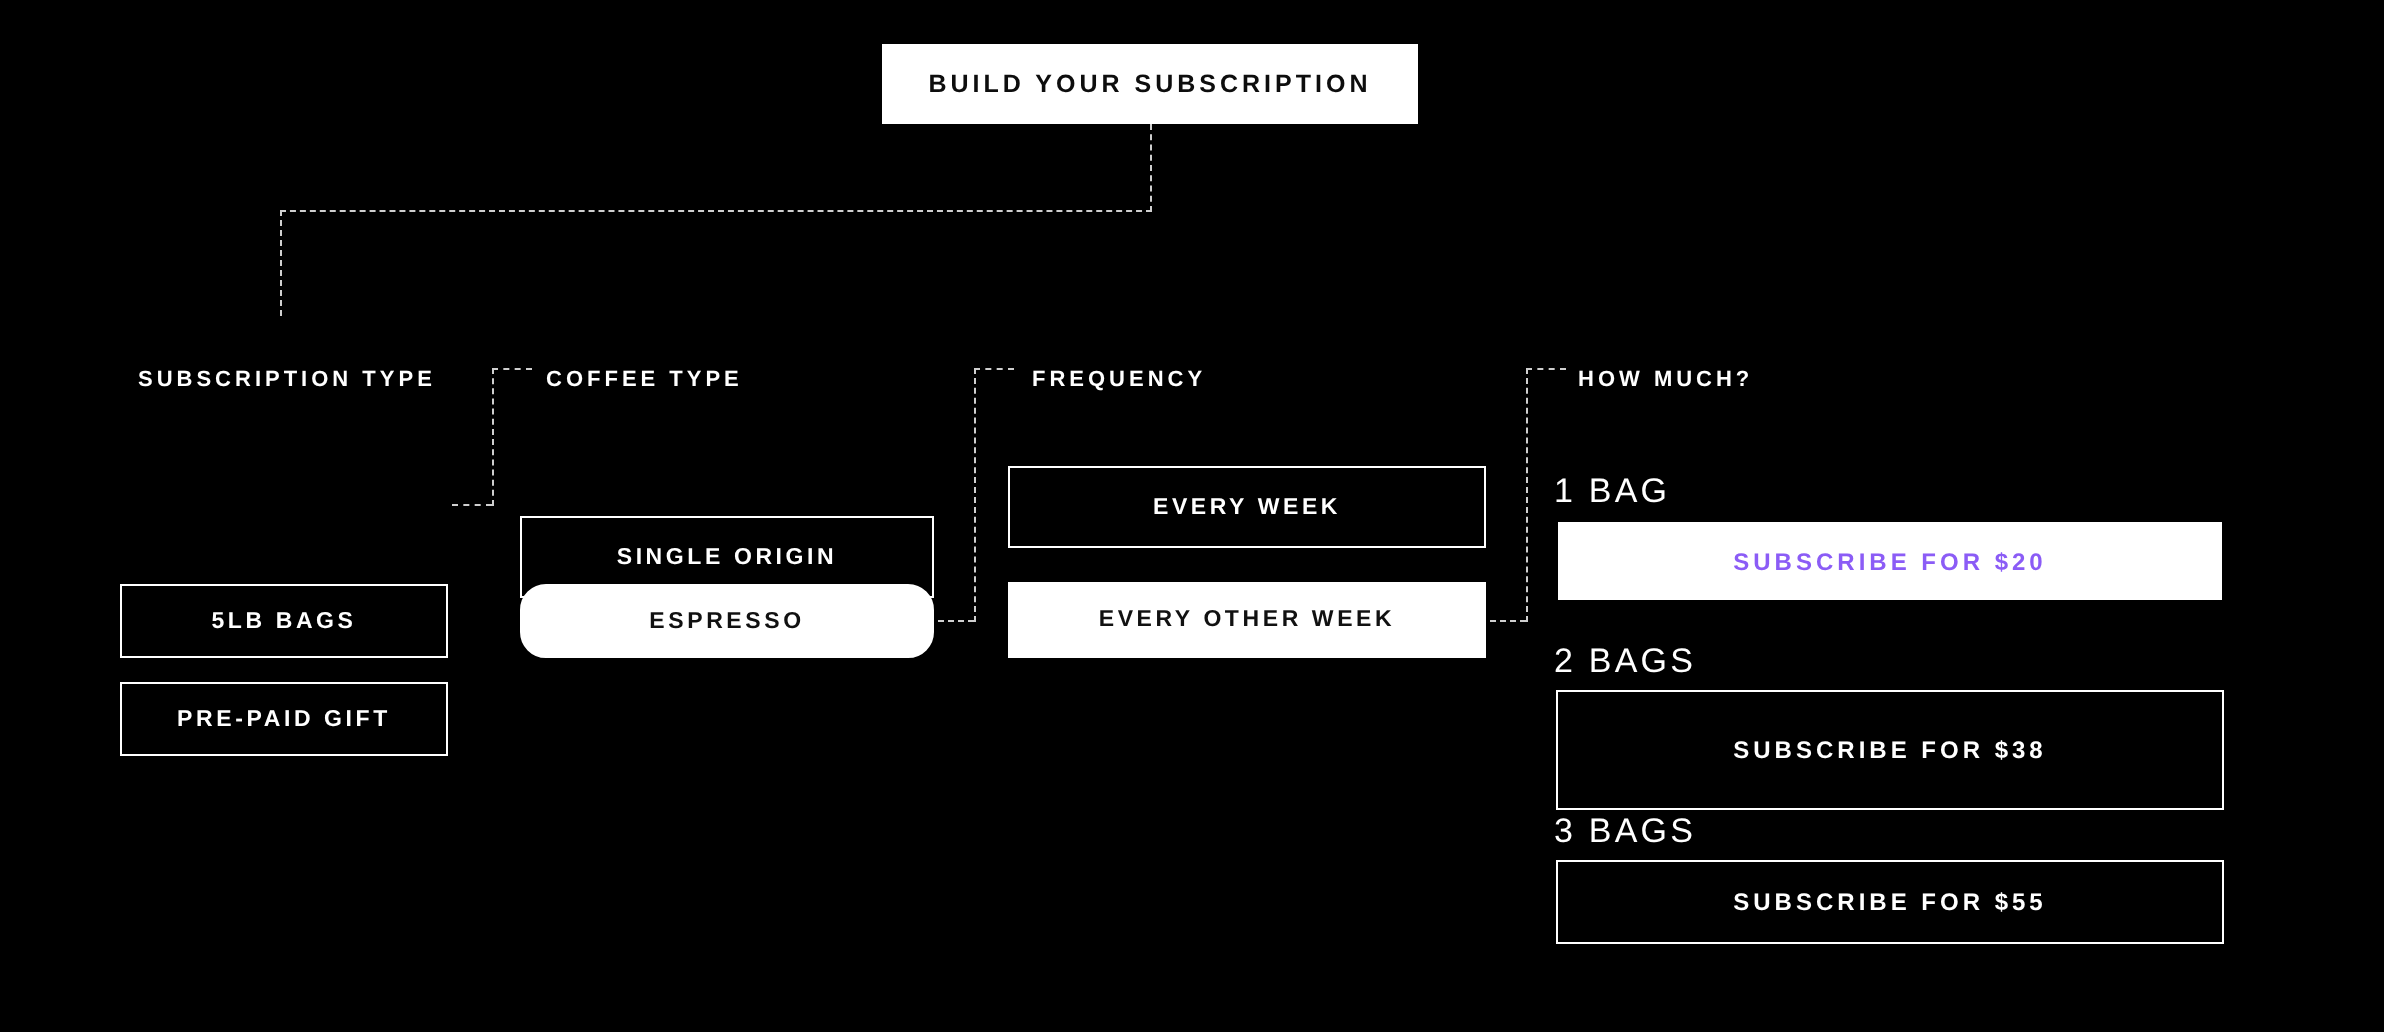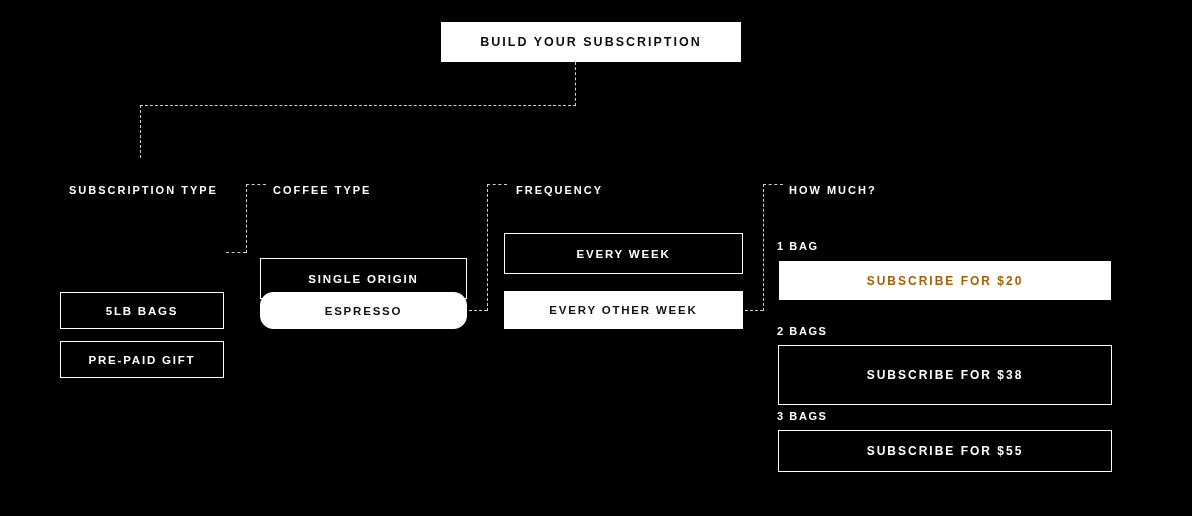--- a/index.html
+++ b/index.html
@@ -22,21 +22,21 @@
     width: 1192px;
     height: 516px;
     background: #000000;
   }
 
   
   .title-box {
     position: absolute;
     left: 441px;
     top: 22px;
-    width: 300px;
+    width: 268px;
     height: 40px;
     background: #ffffff;
     color: #0d0d0d;
     display: flex;
     align-items: center;
     justify-content: center;
     font-size: 12.5px;
     font-weight: bold;
     letter-spacing: 2.0px;
     text-transform: uppercase;
@@ -73,22 +73,22 @@
 
   .opt.selected {
     background: #ffffff;
     color: #111111;
     border: 1px solid #ffffff;
   }
 
   
   .qty-label {
     position: absolute;
-    font-size: 11px;
-    font-weight: bold;
+    font-size: 17px;
+    font-weight: normal;
     letter-spacing: 1.6px;
     text-transform: uppercase;
     color: #ffffff;
     white-space: nowrap;
     line-height: 14px;
     text-align: center;
   }
 
   .sub-btn {
     position: absolute;
@@ -100,21 +100,21 @@
     letter-spacing: 2.0px;
     text-transform: uppercase;
     white-space: nowrap;
     background: #000000;
     color: #ffffff;
     border: 1px solid #ffffff;
   }
 
   .sub-btn.hovered {
     background: #ffffff;
-    color: #a16207;
+    color: #8b5cf6;
     border: 1px solid #ffffff;
   }
 
   
   .dash-h {
     position: absolute;
     height: 0;
     border-top: 1px dashed #cfcfcf;
   }
 

